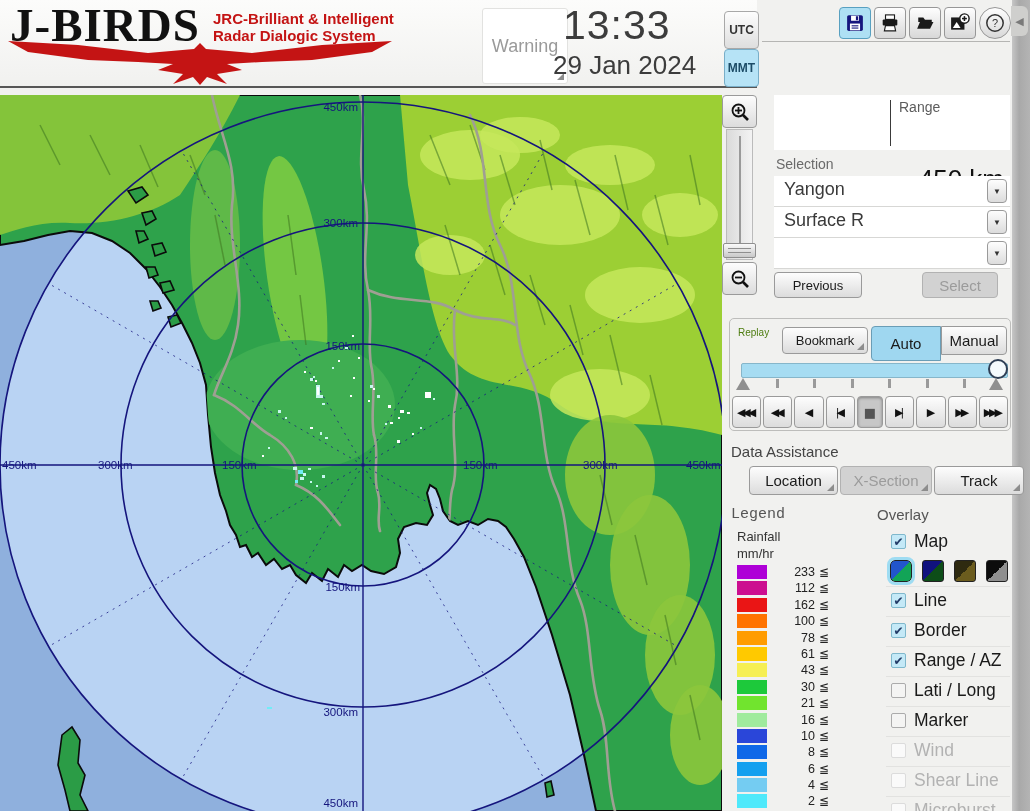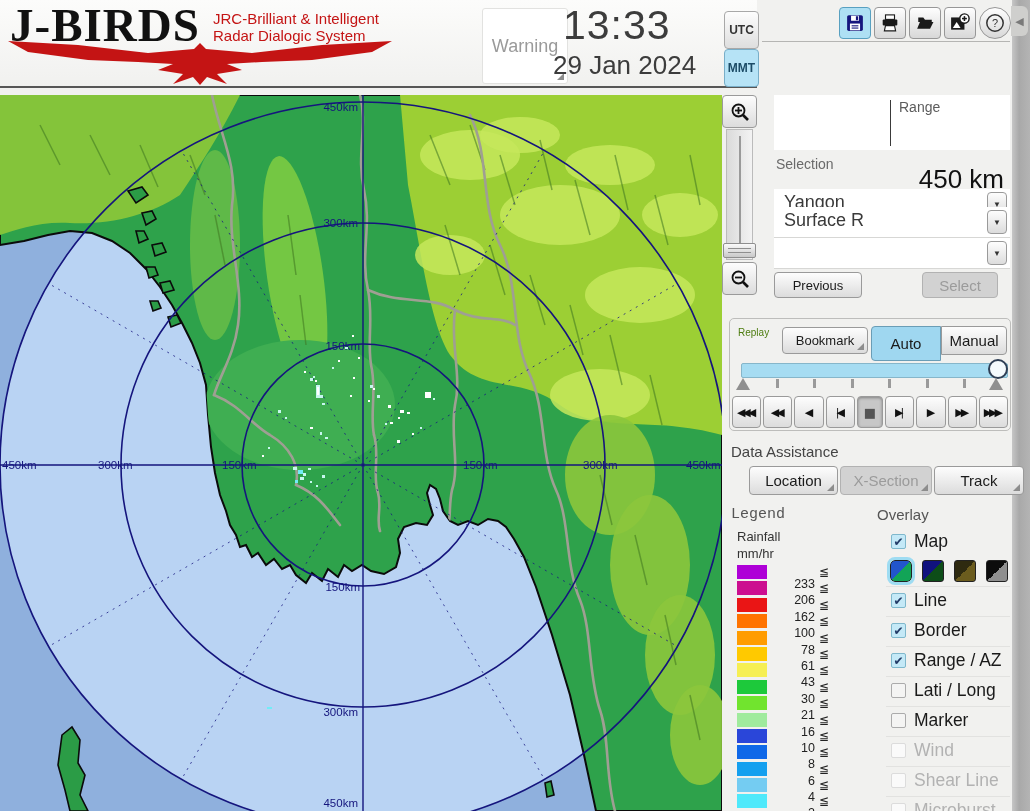--- a/index.html
+++ b/index.html
@@ -2,21 +2,21 @@
 <html><head>
 <meta charset="utf-8">
 <style>
   html,body{margin:0;padding:0;}
   #app{position:relative;width:1030px;height:811px;background:#f1f1ef;overflow:hidden;
        font-family:"Liberation Sans",sans-serif;-webkit-font-smoothing:antialiased;}
 
   
   #header{position:absolute;left:0;top:0;width:757px;height:86px;background:linear-gradient(#fcfcfb,#f1f1ef);border-bottom:2px solid #565656;}
   .logo-title{position:absolute;left:10px;top:-2px;font-family:"Liberation Serif",serif;font-weight:bold;font-size:47px;letter-spacing:1px;color:#111;}
-  .logo-sub{position:absolute;left:213px;top:10px;color:#c41414;font-weight:normal;font-size:15px;line-height:17px;white-space:nowrap;}
+  .logo-sub{position:absolute;left:213px;top:10px;color:#c41414;font-weight:bold;font-size:15px;line-height:17px;white-space:nowrap;}
   #eagle{position:absolute;left:6px;top:40px;}
   .warning-btn{position:absolute;left:482px;top:8px;width:84px;height:74px;background:#fff;border:1px solid #e2e2e0;border-radius:3px;
        color:#9a9a9a;font-size:18px;display:flex;align-items:center;justify-content:center;}
   .clock-time{position:absolute;left:563px;top:2px;width:120px;font-size:41px;font-weight:500;color:#3c3c3c;letter-spacing:1px;}
   .clock-date{position:absolute;left:553px;top:50px;font-size:26px;color:#3c3c3c;white-space:nowrap;}
   .tz-btn{position:absolute;left:724px;width:33px;height:36px;border-radius:4px;font-size:12px;font-weight:bold;
        display:flex;align-items:center;justify-content:center;}
   .tz-off{background:linear-gradient(#fdfdfd,#dedede);border:1px solid #a8a8a8;color:#333;}
   .tz-on{background:#b6e3f6;border:1px solid #79aec8;color:#1c4b66;}
   .tool-btn{position:absolute;top:7px;width:30px;height:30px;border:1px solid #979797;border-radius:4px;
@@ -64,21 +64,21 @@
 
   .da-label{position:absolute;left:731px;top:443px;font-size:15px;color:#444;}
   .da-btn{position:absolute;top:466px;height:29px;font-size:15px;margin-left:16px;}
 
   .legend-title{position:absolute;left:731px;top:506px;font-size:15px;color:#555;font-family:Liberation Mono, monospace;}
   .overlay-title{position:absolute;left:877px;top:506px;font-size:15px;color:#555;}
   .legend-unit{position:absolute;left:737px;font-size:13px;color:#333;}
   #legend-rows{position:absolute;left:737px;top:564px;}
   .lg-row{position:relative;height:16.4px;}
   .lg-sw{position:absolute;left:0;top:1px;width:30px;height:14px;}
-  .lg-val{position:absolute;left:34px;top:1px;width:44px;text-align:right;font-size:12.5px;color:#222;margin-top:12px;}
+  .lg-val{position:absolute;left:34px;top:1px;width:44px;text-align:right;font-size:12.5px;color:#222;}
   .lg-suf{position:absolute;left:82px;top:1px;font-size:12px;color:#222;}
 
   #overlay-rows{position:absolute;left:886px;top:528px;width:124px;}
   .ov-row{position:relative;height:29px;}
   .ov-row.divided{border-top:1px solid #e2e2e0;}
   .ov-cb{position:absolute;left:5px;top:6px;width:15px;height:15px;border-radius:2px;box-sizing:border-box;
          display:flex;align-items:center;justify-content:center;font-size:12px;line-height:1;}
   .cb-checked{background:#c4e9f7;border:1px solid #7fb8cc;color:#223a66;}
   .cb-unchecked{background:#f4f4f3;border:1px solid #ababab;color:transparent;}
   .cb-disabled{background:#fafafa;border:1px solid #dcdcdc;color:transparent;}
@@ -329,21 +329,21 @@
 
 
   <div id="range-box">
     <div class="vline"></div>
     <div class="rlabel">Range</div>
     <div class="rvalue">450 km</div>
   </div>
 
   <div class="sel-label">Selection</div>
   <div id="dropdowns">
-      <div class="dd-row" style="top: 176px; margin-top: 13px;">
+      <div class="dd-row" style="top: 176px;">
         <span class="dd-text">Yangon</span>
         <div class="dd-btn btn">▼</div>
       </div>
       <div class="dd-row" style="top: 207px;">
         <span class="dd-text">Surface R</span>
         <div class="dd-btn btn">▼</div>
       </div>
       <div class="dd-row" style="top: 238px;">
         <span class="dd-text"></span>
         <div class="dd-btn btn">▼</div>
@@ -395,21 +395,21 @@
   <div class="legend-unit" style="top:529px">Rainfall</div>
   <div class="legend-unit" style="top:546px">mm/hr</div>
   <div id="legend-rows">
       <div class="lg-row">
         <div class="lg-sw" style="background: rgb(174, 0, 215);"></div>
         <div class="lg-val">233</div>
         <div class="lg-suf">≦</div>
       </div>
       <div class="lg-row">
         <div class="lg-sw" style="background: rgb(204, 15, 144);"></div>
-        <div class="lg-val">206</div>
+        <div class="lg-val">112</div>
         <div class="lg-suf">≦</div>
       </div>
       <div class="lg-row">
         <div class="lg-sw" style="background: rgb(234, 21, 21);"></div>
         <div class="lg-val">162</div>
         <div class="lg-suf">≦</div>
       </div>
       <div class="lg-row">
         <div class="lg-sw" style="background: rgb(255, 115, 0);"></div>
         <div class="lg-val">100</div>

